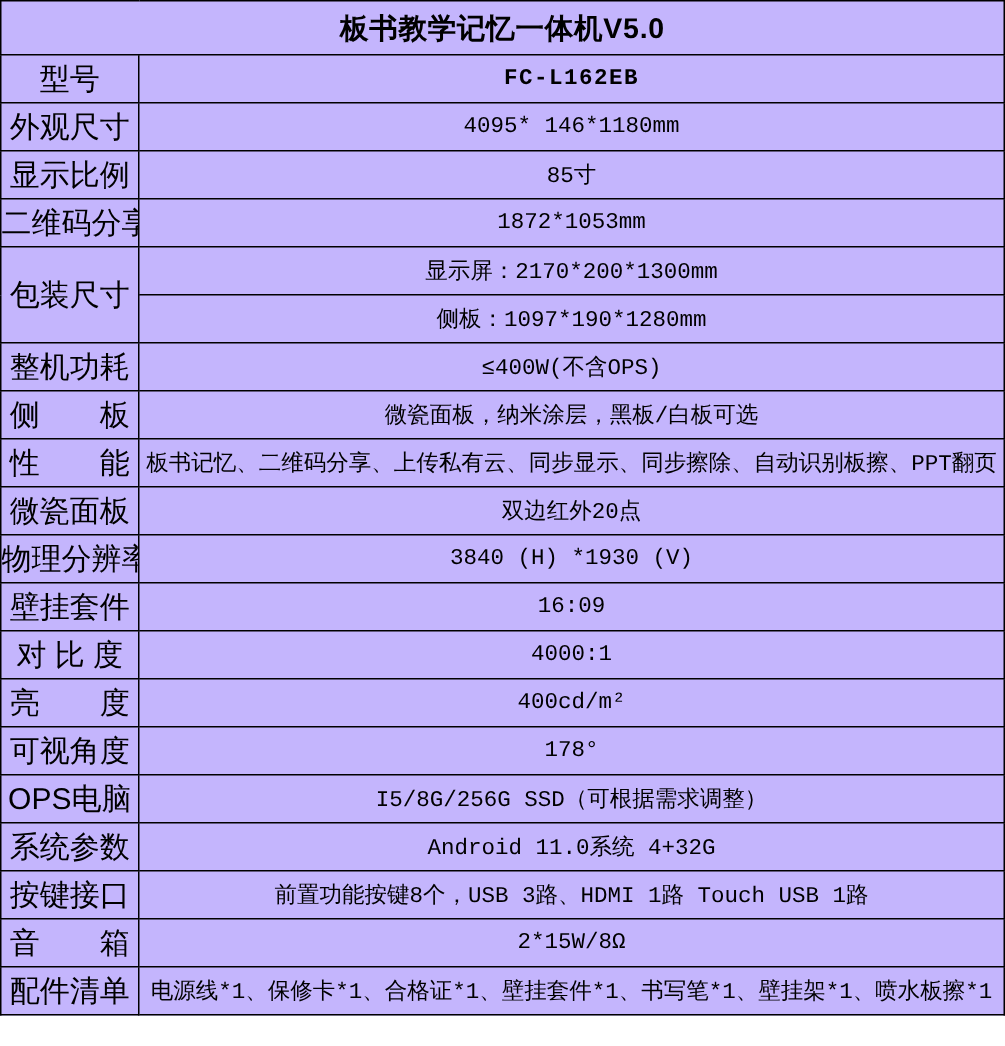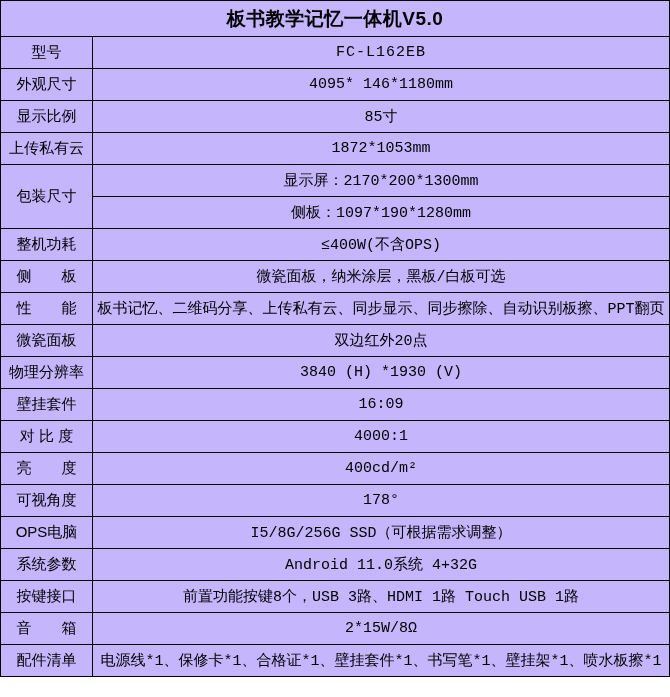--- a/index.html
+++ b/index.html
@@ -26,29 +26,29 @@
   }
   tr.title-row td {
     height: 36px;
     font-size: 19px;
     font-weight: bold;
     letter-spacing: 0.5px;
     font-family: "Liberation Sans", "DejaVu Sans", sans-serif;
   }
   tr.spec-row td { height: 32px; }
   td.label {
-    font-size: 15px;
+    font-size: 20px;
     font-family: "Liberation Sans", "DejaVu Sans", sans-serif;
     margin-left: 32px;
   }
   td.value {
     font-size: 15px;
     font-family: "Liberation Mono", "DejaVu Sans Mono", monospace;
   }
-  td.value.model { font-weight: normal; letter-spacing: 1px; margin-left: 37px; }
+  td.value.model { font-weight: bold; letter-spacing: 1px; margin-left: 37px; }
 </style>
 </head>
 <body>
 
 <table class="spec">
   <colgroup>
       <col class="c-label">
       <col class="c-value">
     </colgroup>
   <tbody>
@@ -65,21 +65,21 @@
       <td class="label">外观尺寸</td>
       <td class="value">4095* 146*1180mm</td>
     </tr>
 
     <tr class="spec-row">
       <td class="label">显示比例</td>
       <td class="value">85寸</td>
     </tr>
 
     <tr class="spec-row">
-      <td class="label">上传私有云</td>
+      <td class="label">二维码分享</td>
       <td class="value">1872*1053mm</td>
     </tr>
 
     <tr class="spec-row">
       <td class="label" rowspan="2">包装尺寸</td>
       <td class="value">显示屏：2170*200*1300mm</td>
     </tr>
     <tr class="spec-row">
       <td class="value">侧板：1097*190*1280mm</td>
     </tr>

